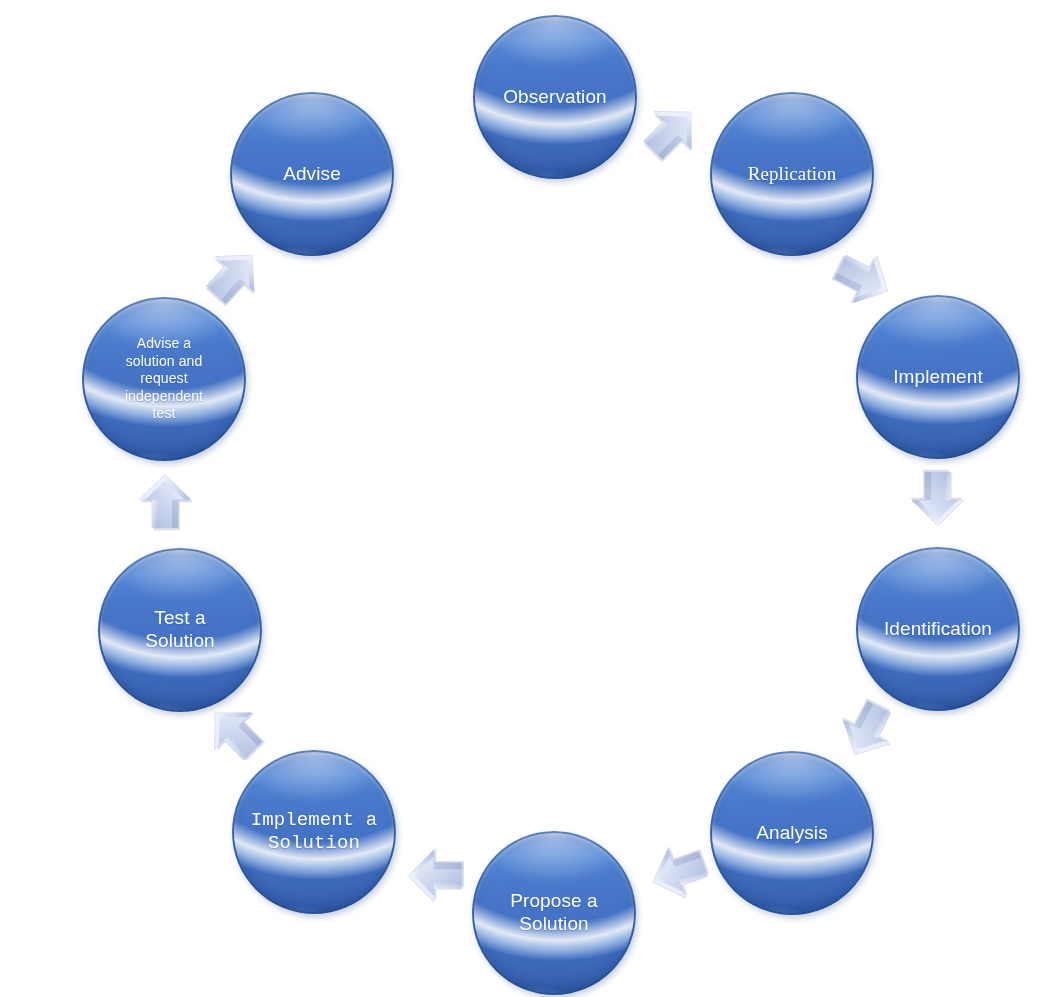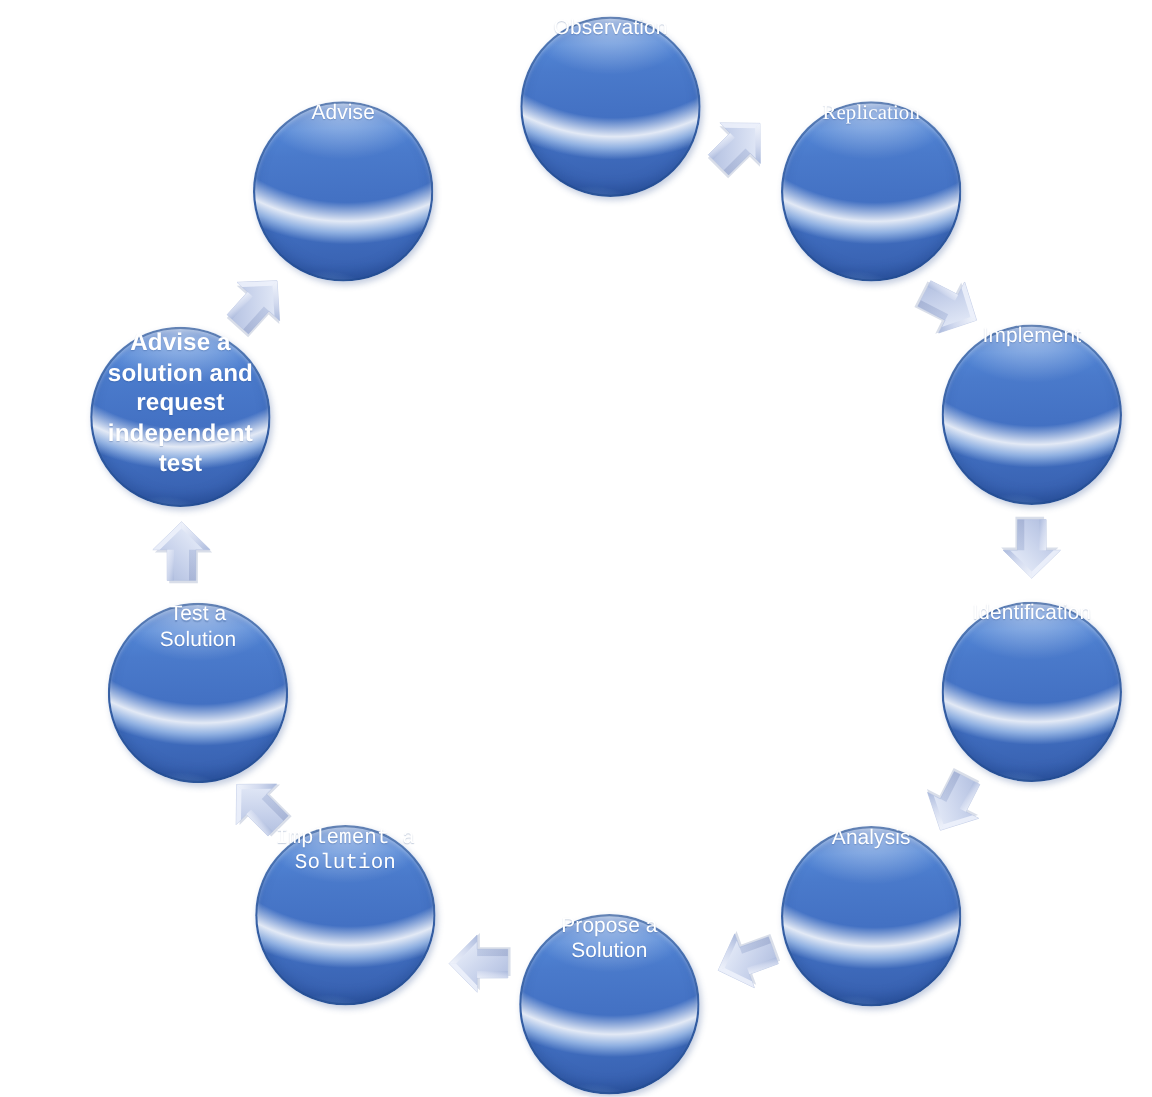--- a/index.html
+++ b/index.html
@@ -18,21 +18,21 @@
     background: #ffffff;
     overflow: hidden;
   }
 
   
   .node {
     position: absolute;
     border-radius: 50%;
     box-sizing: border-box;
     display: flex;
-    align-items: flex-start;
+    align-items: center;
     justify-content: center;
     
     background:
       
       radial-gradient(ellipse 96% 78% at 40% 122%,
         rgba(255,255,255,0.95) 0%,
         rgba(233,243,255,0.85) 17%,
         rgba(150,195,242,0.35) 27%,
         rgba(120,170,230,0.0) 36%),
       
@@ -94,21 +94,21 @@
     z-index: 3;
     color: #ffffff;
     text-align: center;
     line-height: 1.2;
     font-size: 19px;
     letter-spacing: 0.1px;
     padding: 0 10px;
     white-space: pre-line;
     text-shadow: 0 1px 1px rgba(25,60,120,0.25);
   }
-  .node-label.small { font-size: 22px; line-height: 1.25; font-weight: bold; }
+  .node-label.small { font-size: 14px; line-height: 1.25; }
 
   
   .arrow {
     position: absolute;
     pointer-events: none;
   }
   .arrow svg { display: block; overflow: visible; }
 </style>
 </head>
 <body>

